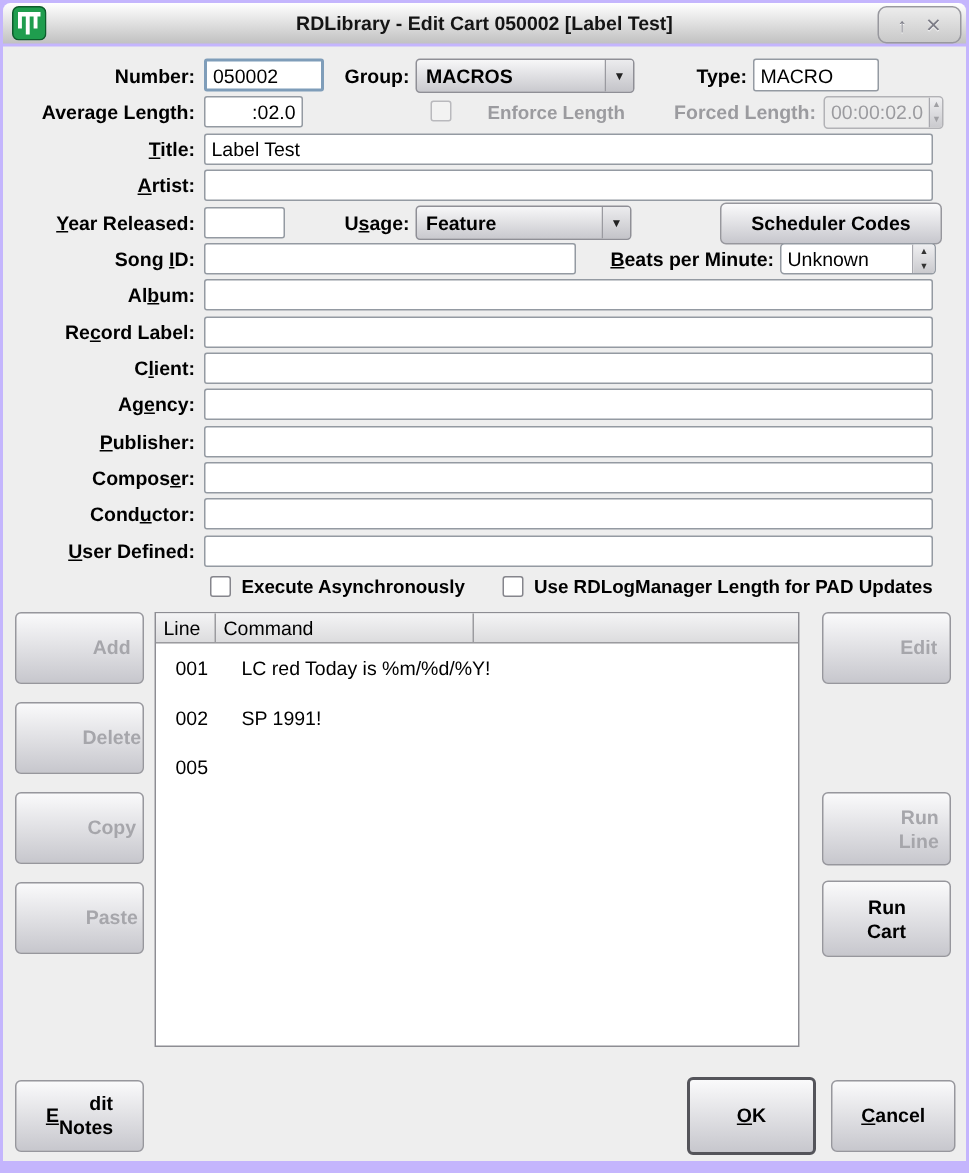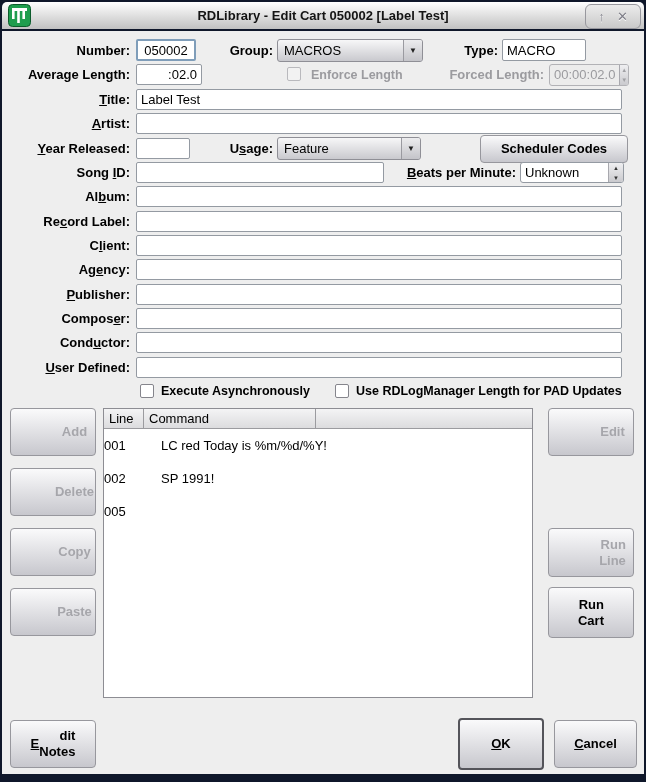--- a/index.html
+++ b/index.html
@@ -1,19 +1,19 @@
 <!DOCTYPE html>
 <html><head>
 <meta charset="utf-8">
 <style>
   * { box-sizing: border-box; margin: 0; padding: 0; }
   html,body { width:646px; height:782px; }
   body { font-family: "Liberation Sans", "DejaVu Sans", sans-serif; }
 
-  .frame { position:relative; width:646px; height:782px; background:#0f172a; overflow:hidden; }
+  .frame { position:relative; width:646px; height:782px; background:#c4b5fd; overflow:hidden; }
 
   
   .titlebar { position:absolute; left:2px; top:2px; width:642px; height:27px;
     background:linear-gradient(#ffffff,#c1c1c1); border-radius:5px 5px 0 0; }
   .titlebar .title { position:absolute; left:0; top:0; width:100%; height:27px;
     line-height:27px; text-align:center; font-size:13px; font-weight:bold; color:#141414; }
   .app-icon { position:absolute; left:6px; top:2px; width:23px; height:23px; }
   .tb-controls { position:absolute; right:3px; top:2px; width:56px; height:25px;
     background:linear-gradient(#ececec,#c9c9c9); border:1px solid #98989e; border-radius:6px;
     display:flex; align-items:center; justify-content:space-evenly; }
@@ -25,21 +25,21 @@
 
   .lbl { position:absolute; font-size:13px; font-weight:bold; color:#000; text-align:right; line-height:21px; }
   .lbl.dis { color:#9b9b9f; }
   .txt { position:absolute; height:21px; border:1px solid #949aa2; border-radius:2px;
     background:#fff; font-family:inherit; font-size:13px; color:#000; padding:0 4px; outline:none; }
   .txt.focus { border:2px solid #7f9db9; }
   .txt.right { text-align:right; }
 
   .combo { position:absolute; height:23px; border:1px solid #8f8f96; border-radius:3px;
     background:linear-gradient(#f7f7f8,#c9c9ce); display:flex; align-items:center; }
-  .combo .cval { flex:1; font-size:13px; padding-left:6px; color:#000; }
+  .combo .cval { flex:1; font-size:13px; padding-left:6px; color:#000;font-weight:bold; }
   .combo .carr { width:19px; height:100%; border-left:1px solid #9a9aa0; display:flex;
     align-items:center; justify-content:center; font-size:8px; color:#222;
     background:linear-gradient(#ececee,#c4c4c9); border-radius:0 2px 2px 0; }
 
   .spin { position:absolute; height:22px; border:1px solid #949aa2; border-radius:3px;
     background:#fff; display:flex; }
   .spin .sval { flex:1; font-size:13px; line-height:20px; padding:0 4px; color:#000; }
   .spin .sarrs { width:15px; display:flex; flex-direction:column; border-left:1px solid #a8a8ae;
     background:linear-gradient(#efeff1,#cacace); border-radius:0 2px 2px 0; }
   .spin .sarrs span { flex:1; font-size:6px; line-height:10px; text-align:center; color:#333; }
@@ -62,21 +62,21 @@
   
   .mtable { position:absolute; left:101px; top:377px; width:430px; height:290px;
     background:#fff; border:1px solid #8d8d93; }
   .mhead { display:flex; height:20px; background:#e9e9ea; border-bottom:1px solid #9b9b9f; font-size:13px; }
   .mhead .hc { line-height:19px; padding-left:5px; border-right:1px solid #9b9b9f;
     background:linear-gradient(#f4f4f5,#dcdcde); }
   .mhead .hc.line { width:40px; }
   .mhead .hc.cmd { width:172px; }
   .mhead .hc.fill { flex:1; border-right:none; }
   .mrow { display:flex; height:33px; font-size:13px; line-height:33px; color:#000; }
-  .mrow .mline { width:57px; }
+  .mrow .mline { width:57px; padding-left:13px; }
   .mrow .mcmd { flex:1; }
 
   u { text-decoration:underline; }
 </style>
 </head>
 <body>
 
 <div class="frame">
 
   <div class="titlebar">
@@ -87,33 +87,33 @@
     <div class="title">RDLibrary - Edit Cart 050002 [Label Test]</div>
     <div class="tb-controls">
       <span class="tb-glyph">↑</span>
       <span class="tb-glyph">✕</span>
     </div>
   </div>
 
   <div class="content">
 
     <div class="lbl" style="left:0;top:9px;width:128px">Number:</div>
-    <input class="txt focus" style="left: 134px; top: 8px; width: 60px; height: 22px; text-align: center;" value="050002">
+    <input class="txt focus" style="left: 134px; top: 8px; width: 80px; height: 22px;" value="050002">
     <div class="lbl" style="left:178px;top:9px;width:93px">Group:</div>
     <div class="combo" style="left:275px;top:8px;width:146px">
       <span class="cval">MACROS</span>
       <span class="carr">▼</span>
     </div>
     <div class="lbl" style="left:420px;top:9px;width:76px">Type:</div>
     <input class="txt" style="left: 500px; top: 8px; width: 84px; height: 22px;" value="MACRO">
 
     <div class="lbl" style="left:0;top:33px;width:128px">Average Length:</div>
     <input class="txt right" style="left: 134px; top: 33px; width: 66px;" value=":02.0">
     <span class="cb dis" style="left:285px;top:36px"></span>
-    <div class="cb-lbl dis" style="left:309px;top:35px">Enforce Length</div>
+    <div class="cb-lbl dis" style="left:323px;top:35px">Enforce Length</div>
     <div class="lbl dis" style="left:428px;top:33px;width:114px">Forced Length:</div>
     <div class="spin dis" style="left:547px;top:33px;width:80px">
       <span class="sval" style="text-align:right">00:00:02.0</span>
       <span class="sarrs">
           <span>▲</span>
           <span>▼</span>
         </span>
     </div>
 
     <div class="lbl" style="left:0;top:58px;width:128px"><u>T</u>itle:</div>

